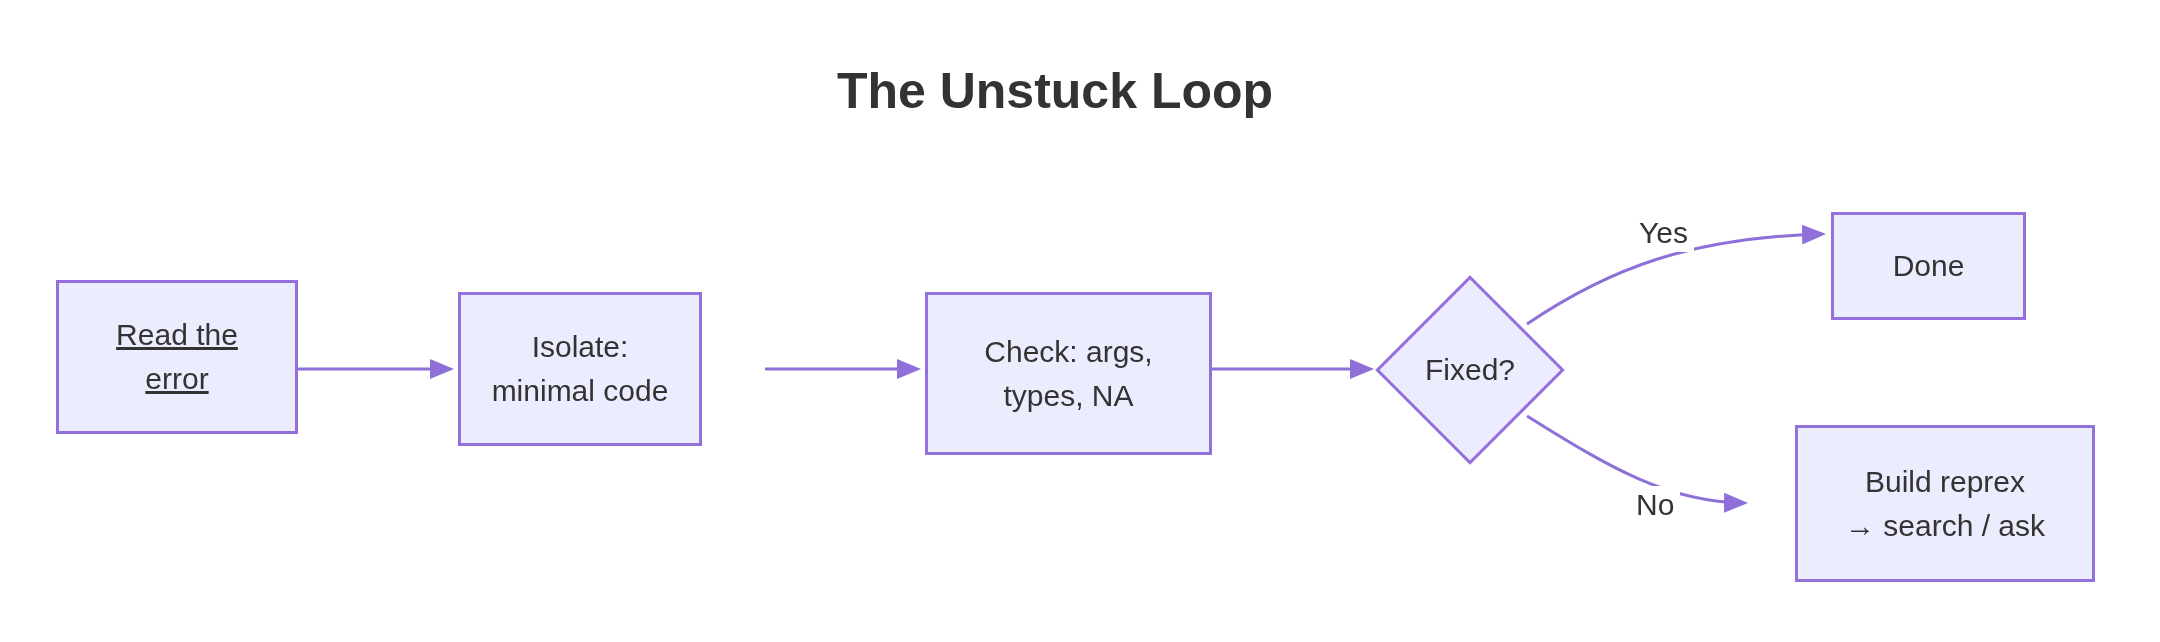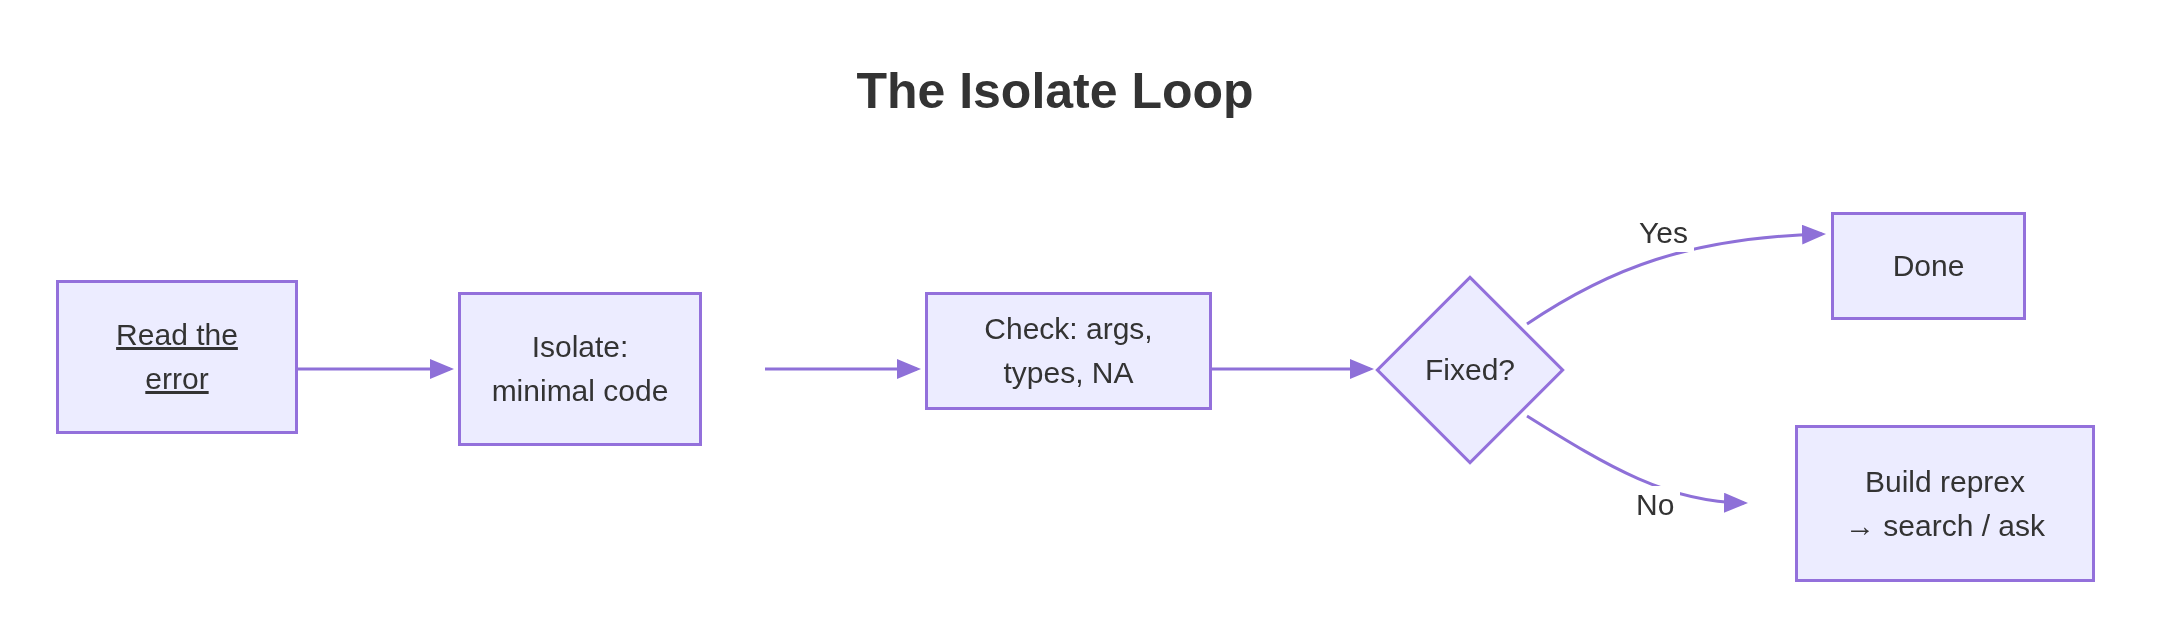--- a/index.html
+++ b/index.html
@@ -36,21 +36,21 @@
     justify-content: center;
     text-align: center;
     font-size: 30px;
     line-height: 44px;
     white-space: pre-line;
     color: #333333;
     z-index: 2;
   }
   .node-read    { left: 56px;   top: 280px; width: 242px; height: 154px; text-decoration: underline; }
   .node-isolate { left: 458px;  top: 292px; width: 244px; height: 154px; }
-  .node-check   { left: 925px;  top: 292px; width: 287px; height: 118px; }
+  .node-check   { left: 925px;  top: 292px; width: 287px; height: 163px; }
   .node-done    { left: 1831px; top: 180px; width: 195px; height: 108px; margin-top: 32px; }
   .node-reprex  { left: 1755px; top: 425px; width: 300px; height: 157px; margin-left: 40px; }
   .diamond {
     position: absolute;
     box-sizing: border-box;
     left: 1403px;
     top: 303px;
     width: 134px;
     height: 134px;
     background: #ECECFF;
@@ -87,21 +87,21 @@
     z-index: 3;
   }
   .edge-label-yes { left: 1633px; top: 214px; }
   .edge-label-no  { left: 1630px; top: 486px; }
 </style>
 </head>
 <body>
 
 <div class="canvas">
 
-  <div class="diagram-title">The Isolate Loop</div>
+  <div class="diagram-title">The Unstuck Loop</div>
 
   <svg class="edges-layer" width="2160" height="642" viewBox="0 0 2160 642" xmlns="http://www.w3.org/2000/svg">
     <defs>
       <marker id="arrowhead" markerUnits="userSpaceOnUse" markerWidth="24" markerHeight="20" viewBox="0 0 12 10" refX="10" refY="5" orient="auto">
         <path d="M0,0 L12,5 L0,10 Z" fill="#8E70D8"></path>
       </marker>
     </defs>
     <path d="M 298 369 L 450 369" stroke="#8E70D8" stroke-width="3" fill="none" marker-end="url(#arrowhead)"></path>
     <path d="M 765 369 L 917 369" stroke="#8E70D8" stroke-width="3" fill="none" marker-end="url(#arrowhead)"></path>
     <path d="M 1212 369 L 1370 369" stroke="#8E70D8" stroke-width="3" fill="none" marker-end="url(#arrowhead)"></path>

